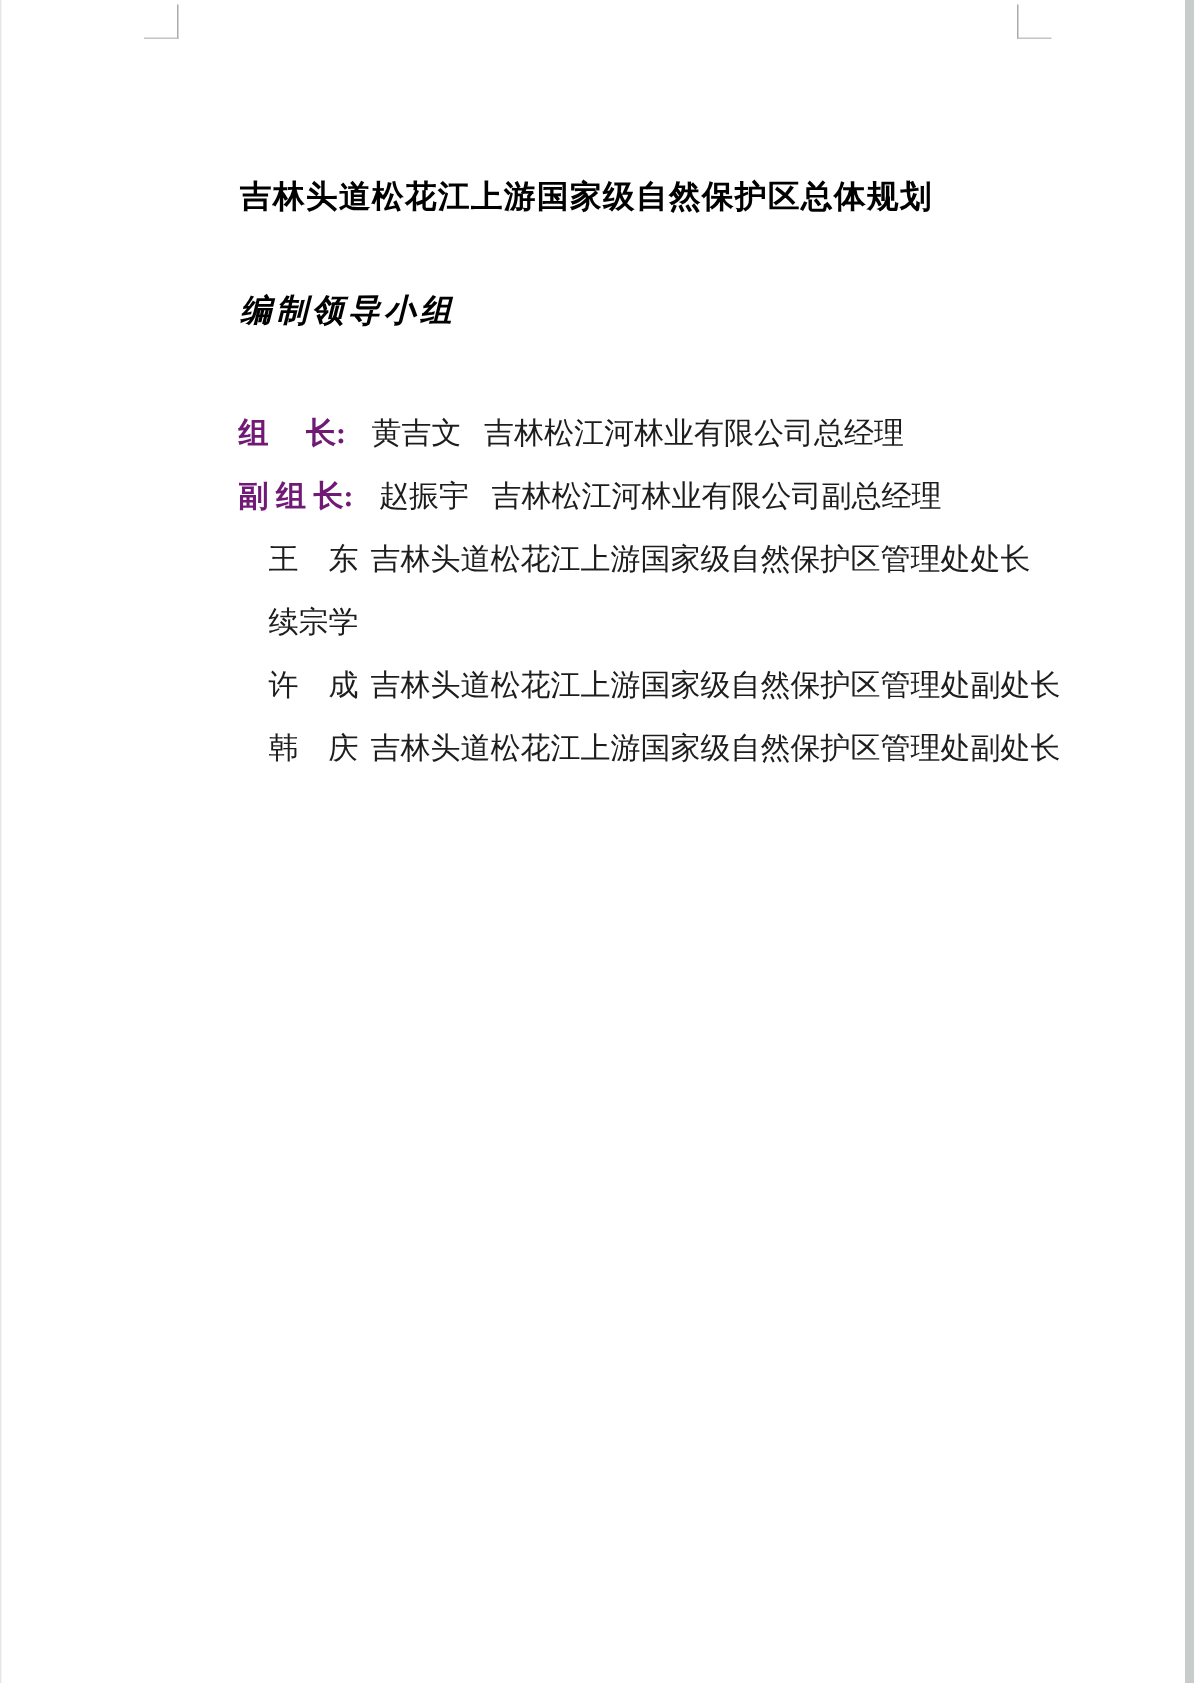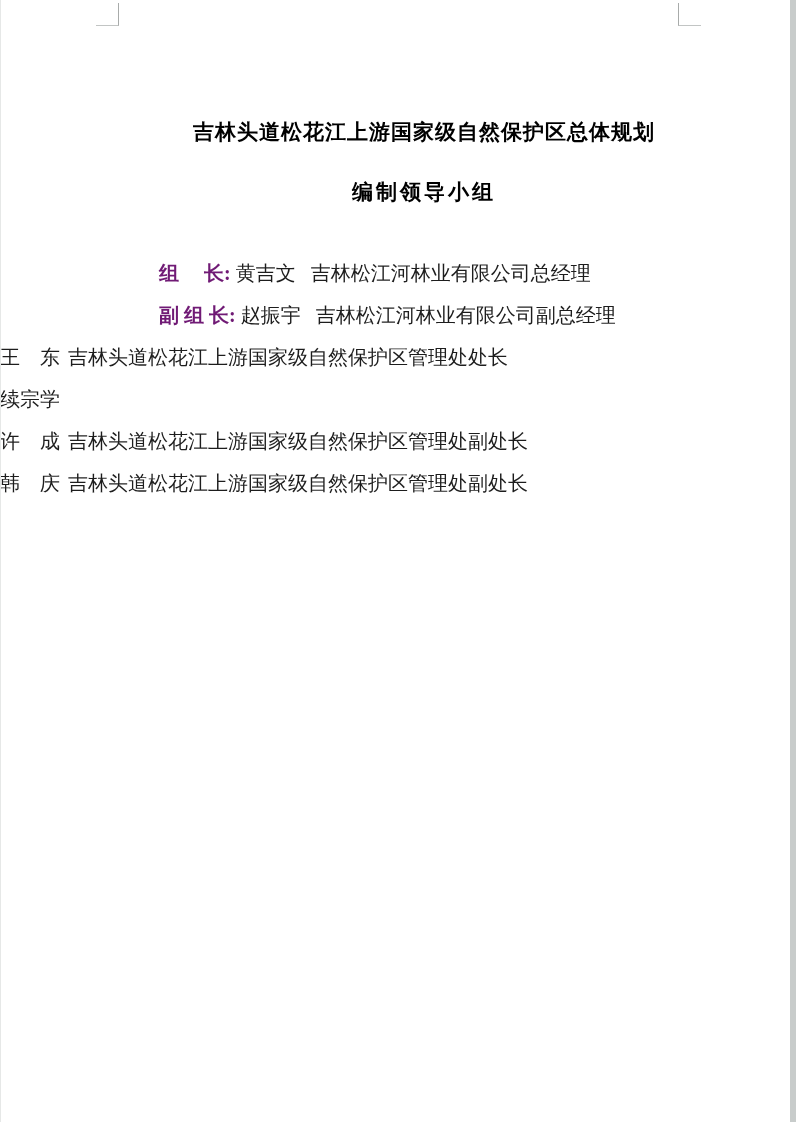--- a/index.html
+++ b/index.html
@@ -45,49 +45,50 @@
   .crop-mark.tr {
     left: 678px;
     border-left: 1px solid #a8abaa;
     border-bottom: 1px solid #c2c5c4;
   }
 
   
   .doc-title, .doc-subtitle {
     margin: 0 0 0 160px;
     width: 528px;
-    text-align: center;
+    text-align: left;
     font-family: "Liberation Sans", "DejaVu Sans", sans-serif;
     font-weight: bold;
     font-size: 21px;
     line-height: 28px;
     color: #000000;
   }
   .doc-title   { margin-top: 118px; letter-spacing: 1px; }
-  .doc-subtitle{ margin-top: 32px;  letter-spacing: 3px; }
+  .doc-subtitle{ margin-top: 48px;  letter-spacing: 3px; font-style: italic; }
 
   
   .roster { margin-top: 46px; }
 
   .leader-row {
     padding-left: 159px;
     line-height: 42px;
     font-size: 20px;
     white-space: nowrap;
   }
   .role-label {
     font-family: Liberation Serif, serif;
     font-weight: bold;
     color: #701a75;
   }
-  .person-name  { }
+  .person-name  { margin-left: 12px; }
   .person-title { margin-left: 10px; }
 
   .member-row {
     display: flex;
+    padding-left: 179px;
     line-height: 42px;
     font-size: 20px;
   }
   .member-name {
     flex: none;
     width: 68px;
   }
   .member-title {
     white-space: pre-line;
     text-align: center;

